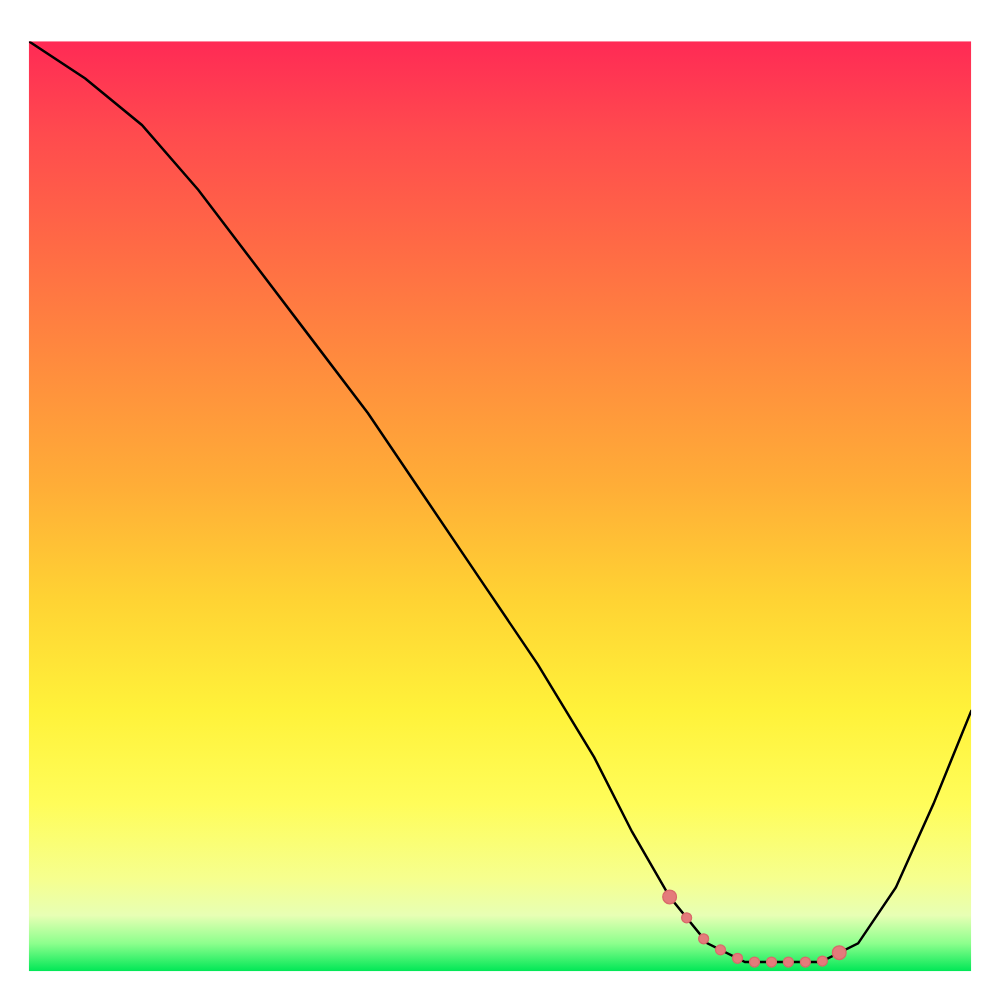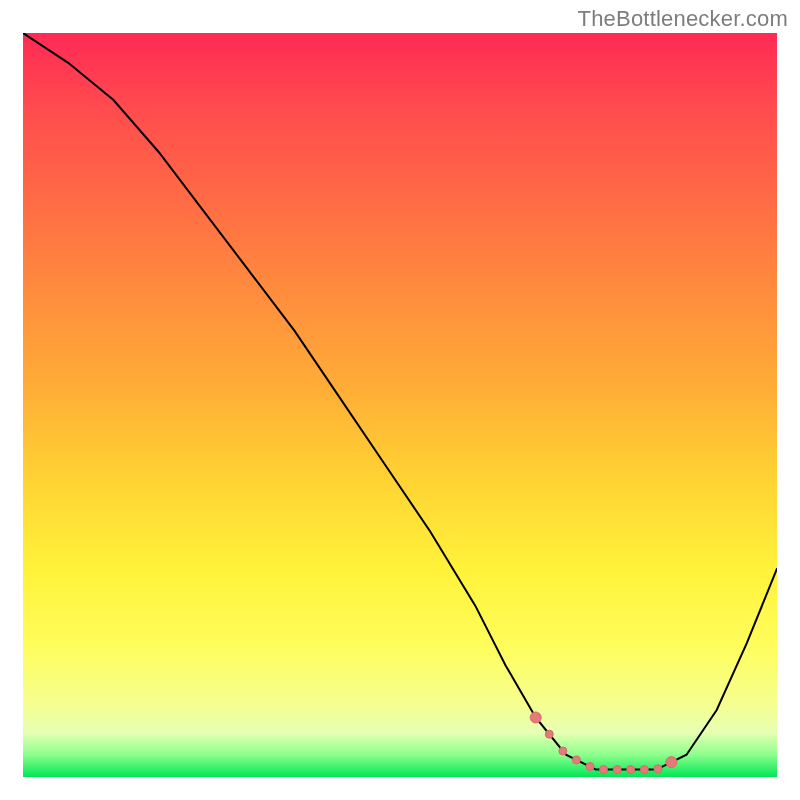--- a/index.html
+++ b/index.html
@@ -36,21 +36,20 @@
       #8dff8d 97%,
       #00e756 100%
     );
   }
   svg.curve { position: absolute; inset: 0; }
 </style>
 </head>
 <body>
 <div class="wrap">
 
-<div class="attribution">TheBottlenecker.com</div>
 
 <div class="plot">
   <div class="gradient"></div>
   <svg class="curve" viewBox="0 0 754 744" preserveAspectRatio="none">
     <path fill="none" stroke="#000" stroke-width="2" stroke-linecap="round" d="M0.0 0.0 L45.2 29.8 L90.5 67.0 L135.7 119.0 L181.0 178.6 L226.2 238.1 L271.4 297.6 L316.7 364.6 L361.9 431.5 L407.2 498.5 L452.4 572.9 L482.6 632.4 L512.7 684.5 L542.9 721.7 L573.0 736.6 L603.2 736.6 L633.4 736.6 L663.5 721.7 L693.7 677.0 L723.8 610.1 L754.0 535.7 "></path>
     <g fill="#e47b7b" stroke="#d86a6a" stroke-width="1">
           <circle cx="512.7" cy="684.5" r="5.5"></circle>
           <circle cx="526.3" cy="701.2" r="4"></circle>
           <circle cx="539.9" cy="718.0" r="4"></circle>
           <circle cx="553.4" cy="726.9" r="4"></circle>

